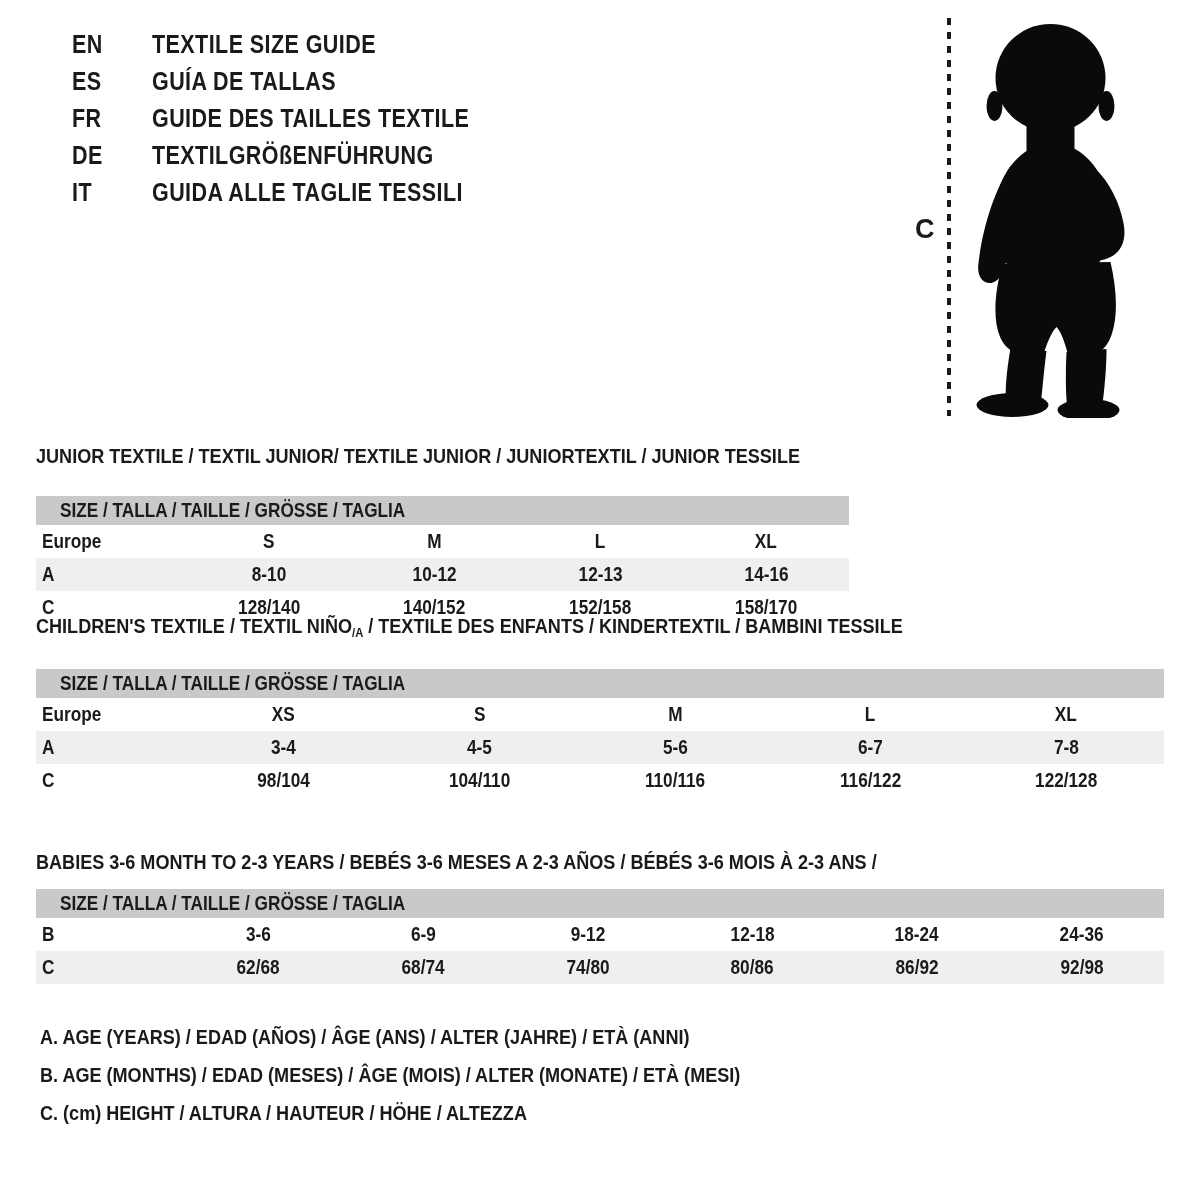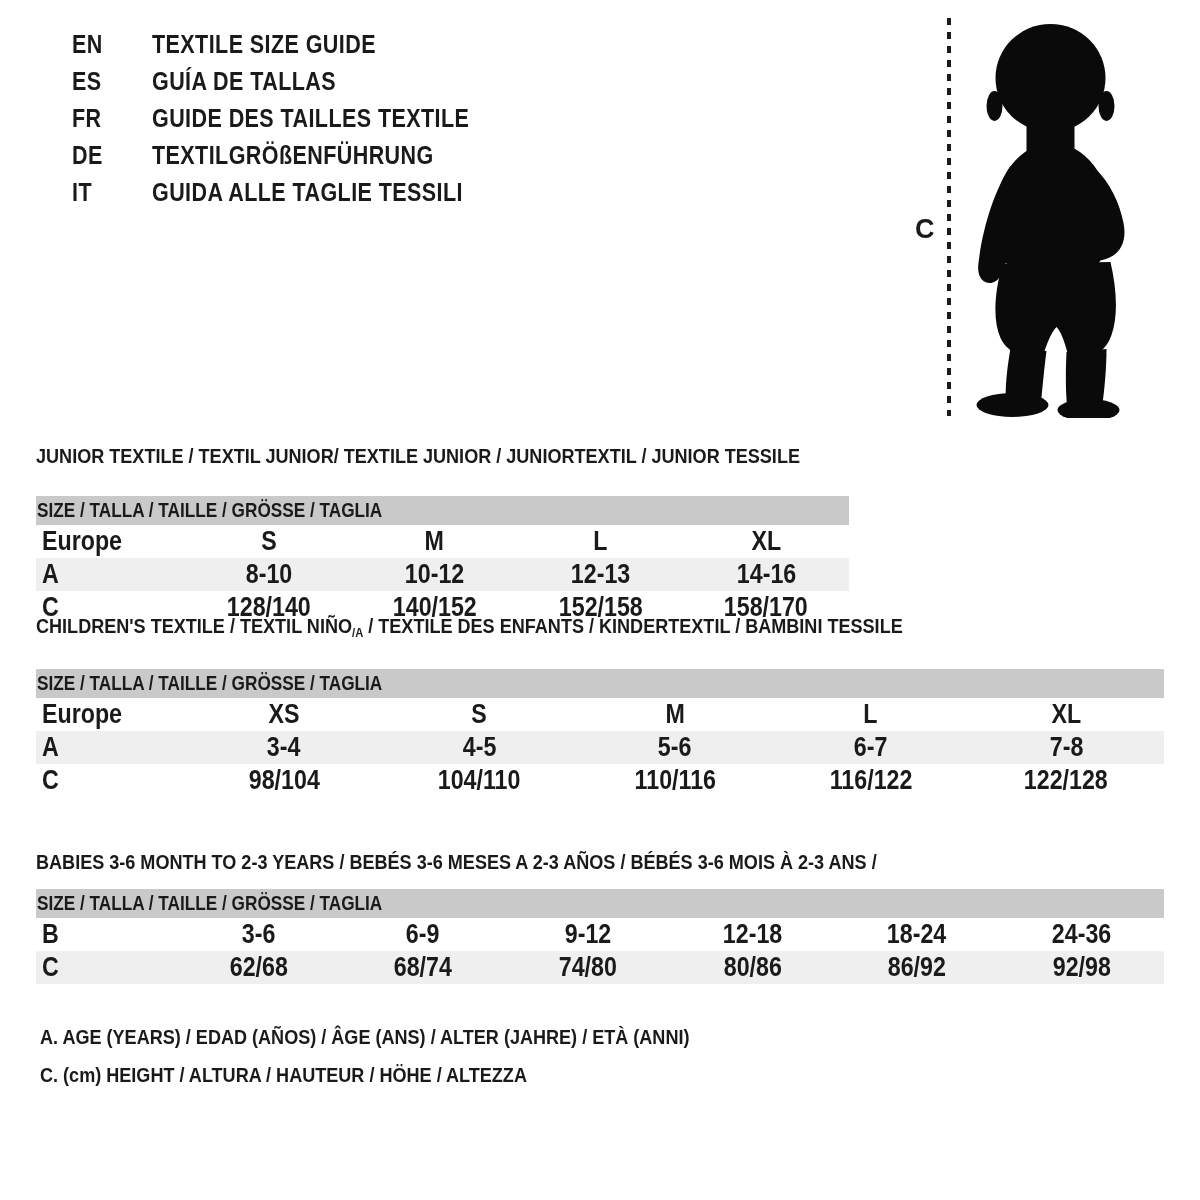--- a/index.html
+++ b/index.html
@@ -39,26 +39,26 @@
   
   .section{position:absolute;left:36px;}
   #junior-section{top:444px;width:813px;}
   #children-section{top:614px;width:1128px;}
   #babies-section{top:843px;width:1128px;}
   .sec-title{font-size:21px;font-weight:700;line-height:24px;}
   .sec-title .sub{font-size:13px;vertical-align:-4px;font-weight:700;}
   .sec-title-line{display:block;font-size:21px;font-weight:700;line-height:38px;}
   .size-bar{
     margin-top:28px;height:29px;background:var(--table-header-bg);
-    display:flex;align-items:center;padding-left:1px;
+    display:flex;align-items:center;padding-left:24px;
     font-size:20px;font-weight:700;
   }
   #children-section .size-bar{margin-top:24px;}
   #babies-section .size-bar{margin-top:8px;}
-  .trow{display:grid;align-items:center;height:33px;font-size:27px;font-weight:700;}
+  .trow{display:grid;align-items:center;height:33px;font-size:20px;font-weight:700;}
   .cols-5{grid-template-columns:150px repeat(4,1fr);}
   .cols-6{grid-template-columns:150px repeat(5,1fr);}
   .cols-7{grid-template-columns:140px repeat(6,1fr);}
   .stripe{background:var(--row-stripe-bg);}
   .tcell{text-align:center;}
   .tcell.label{text-align:left;padding-left:6px;font-weight:700;}
 
   
   .legend{position:absolute;left:40px;top:1018px;}
   .legend-line{display:block;font-size:21px;font-weight:700;line-height:38px;}
@@ -198,14 +198,15 @@
     <div class="tcell"><span class="cond-c">68/74</span></div>
     <div class="tcell"><span class="cond-c">74/80</span></div>
     <div class="tcell"><span class="cond-c">80/86</span></div>
     <div class="tcell"><span class="cond-c">86/92</span></div>
     <div class="tcell"><span class="cond-c">92/98</span></div>
   </div>
 </div>
 
 <div class="legend">
   <span class="legend-line"><span class="cond">A. AGE (YEARS) / EDAD (AÑOS) / ÂGE (ANS) / ALTER (JAHRE) / ETÀ (ANNI)</span></span>
+  <span class="legend-line"><span class="cond">B. AGE (MONTHS) / EDAD (MESES) / ÂGE (MOIS) / ALTER (MONATE) / ETÀ (MESI)</span></span>
   <span class="legend-line"><span class="cond">C. (cm) HEIGHT / ALTURA / HAUTEUR / HÖHE / ALTEZZA</span></span>
 </div>
 
 </body></html>

